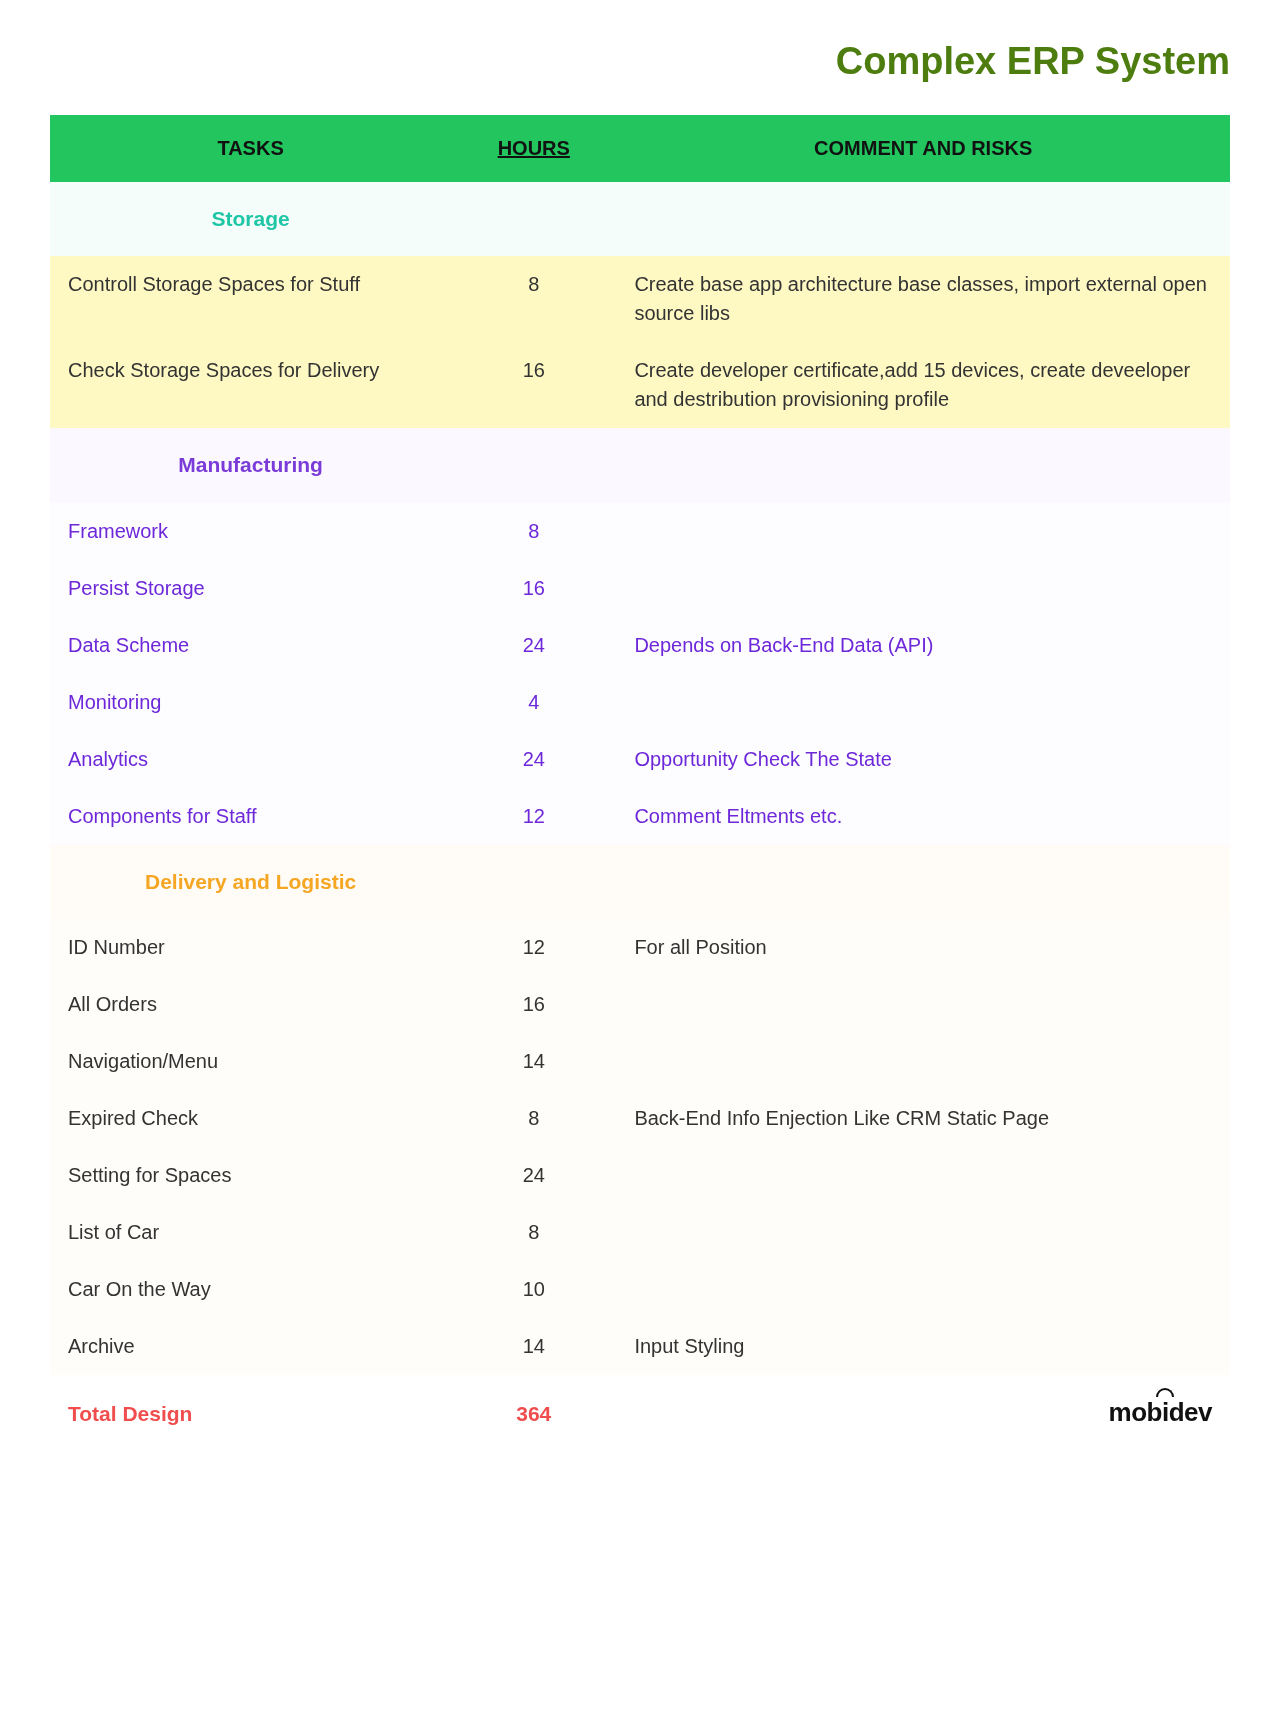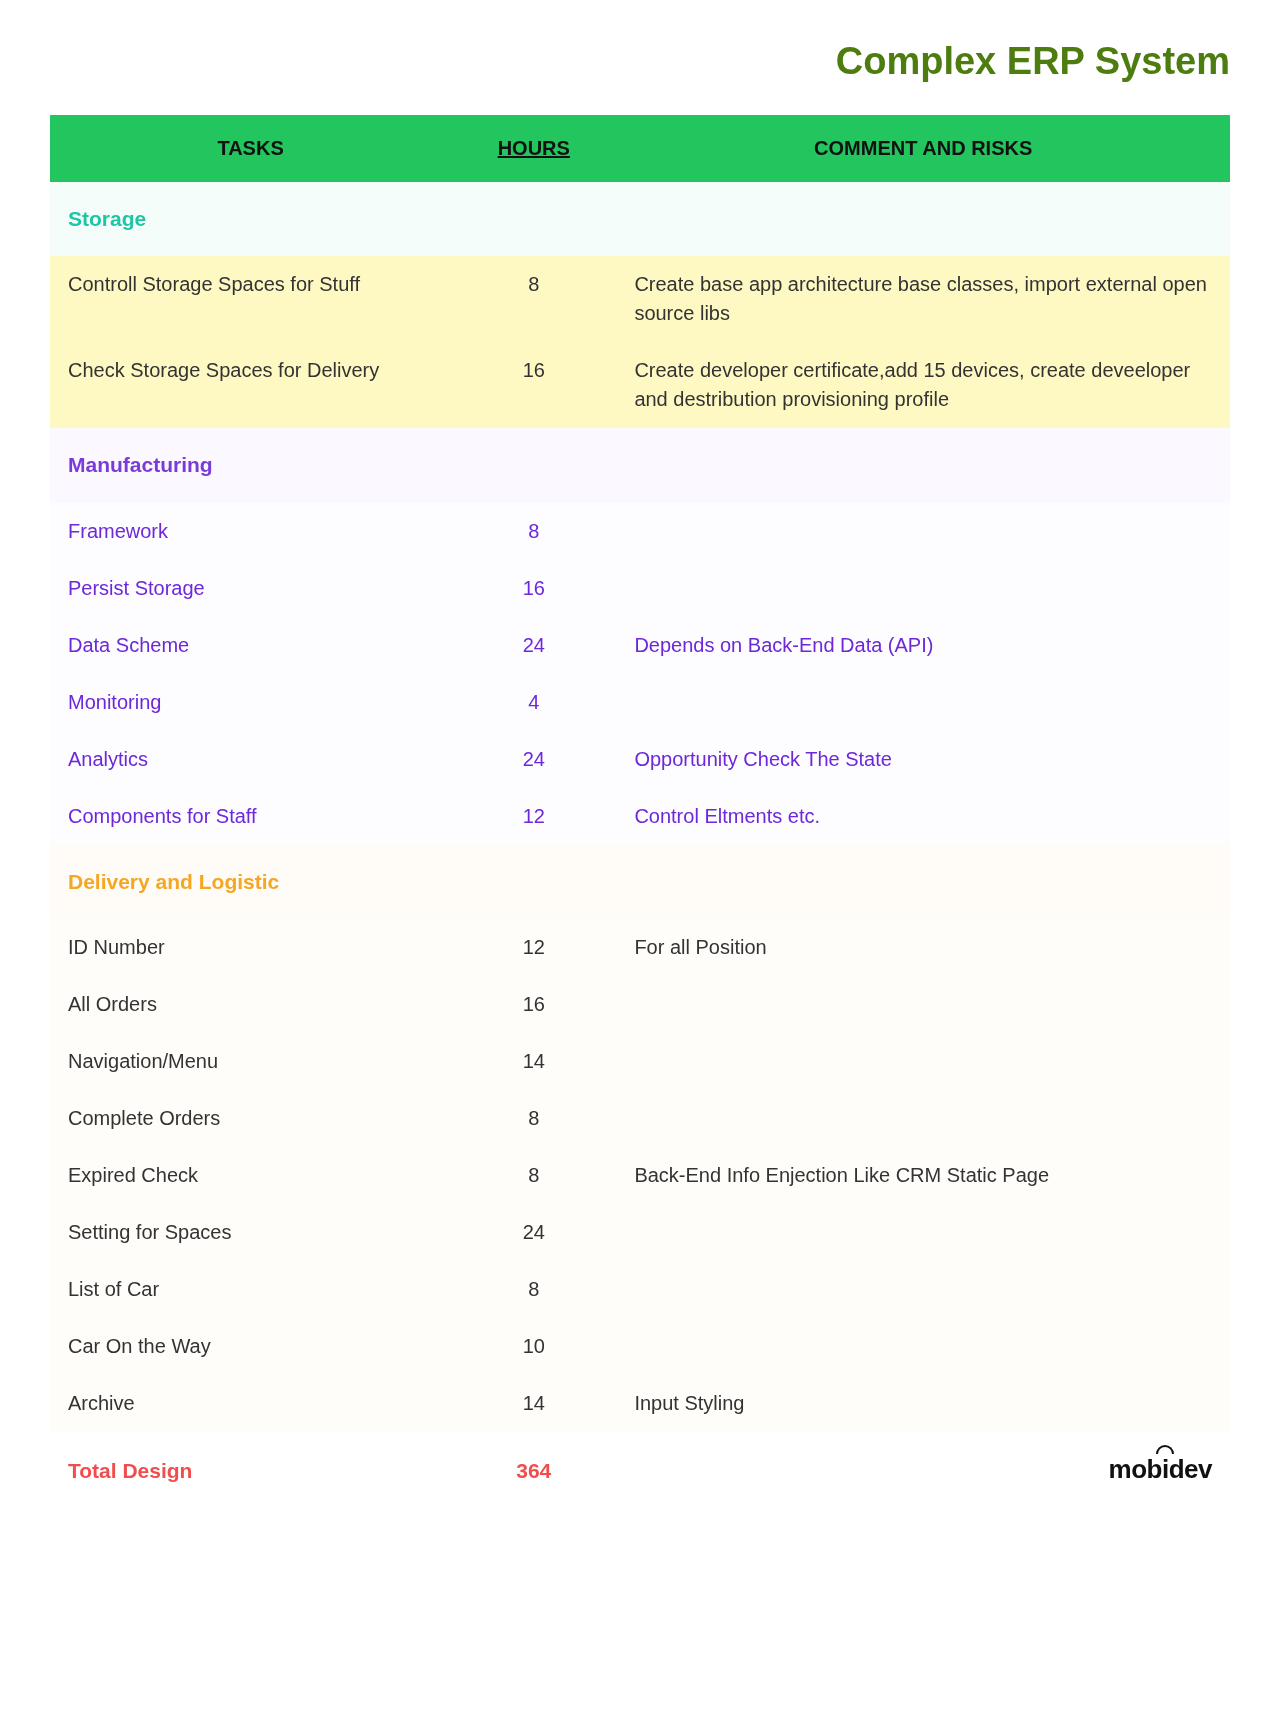--- a/index.html
+++ b/index.html
@@ -39,20 +39,21 @@
     font-size: 20px;
     vertical-align: top;
     line-height: 1.45;
   }
   td.hours { text-align: center; }
   .section-row td {
     font-weight: 800;
     font-size: 21px;
     padding-top: 22px;
     padding-bottom: 22px;
+    text-align: center;
   }
   .section-storage td { background: #f5fdfb; color: #1fc6a6; }
   .section-storage td:nth-child(2),
   .section-storage td:nth-child(3) { color: transparent; }
   .body-storage td { background: #fef9c3; color: #333; }
   .section-manufacturing td { background: #fbf9ff; color: #7a3bd8; }
   .body-manufacturing td { background: #fdfcff; color: #6d28d9; }
   .section-delivery td { background: #fffcf7; color: #f5a623; }
   .body-delivery td { background: #fffdf9; color: #333; }
   .total-row td {
@@ -147,45 +148,40 @@
         <td></td>
       </tr>
       <tr class="body-manufacturing">
         <td>Analytics</td>
         <td class="hours">24</td>
         <td>Opportunity Check The State</td>
       </tr>
       <tr class="body-manufacturing">
         <td>Components for Staff</td>
         <td class="hours">12</td>
-        <td>Control Eltments etc.</td>
+        <td>Comment Eltments etc.</td>
       </tr>
       <tr class="section-row section-delivery">
         <td>Delivery and Logistic</td>
         <td class="hours"></td>
         <td></td>
       </tr>
       <tr class="body-delivery">
         <td>ID Number</td>
         <td class="hours">12</td>
         <td>For all Position</td>
       </tr>
       <tr class="body-delivery">
         <td>All Orders</td>
         <td class="hours">16</td>
         <td></td>
       </tr>
       <tr class="body-delivery">
         <td>Navigation/Menu</td>
         <td class="hours">14</td>
-        <td></td>
-      </tr>
-      <tr class="body-delivery">
-        <td>Complete Orders</td>
-        <td class="hours">8</td>
         <td></td>
       </tr>
       <tr class="body-delivery">
         <td>Expired Check</td>
         <td class="hours">8</td>
         <td>Back-End Info Enjection Like CRM Static Page</td>
       </tr>
       <tr class="body-delivery">
         <td>Setting for Spaces</td>
         <td class="hours">24</td>

